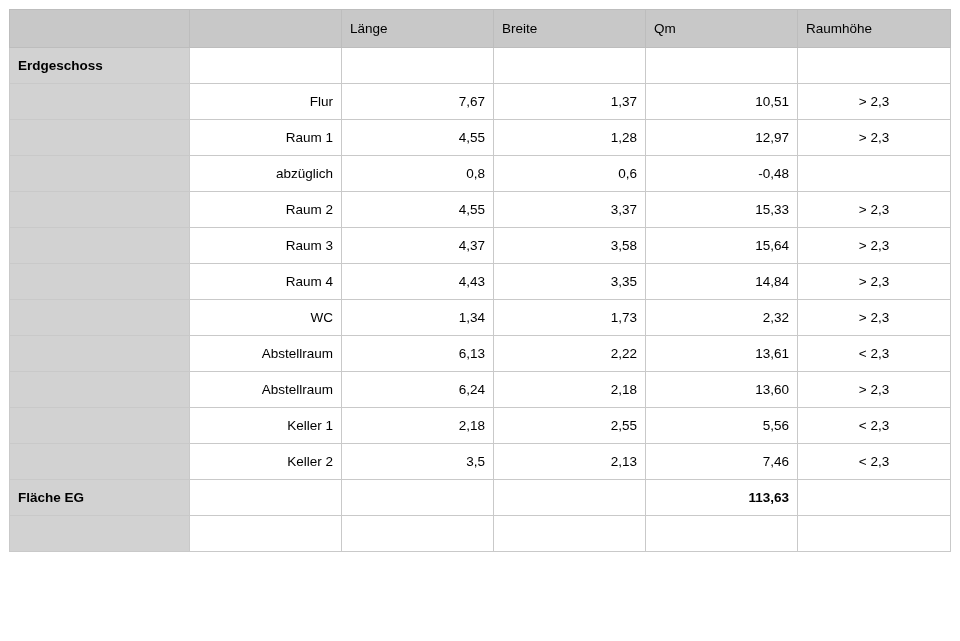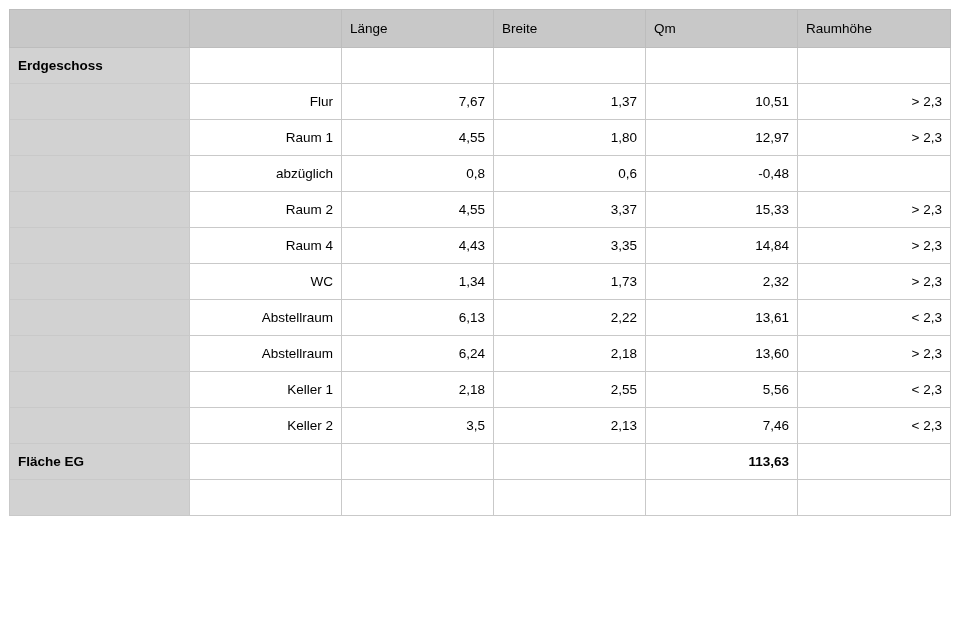--- a/index.html
+++ b/index.html
@@ -64,21 +64,21 @@
   td.label-cell.bold {
     font-weight: bold;
   }
   td.name-cell {
     text-align: right;
   }
   td.num-cell {
     text-align: right;
   }
   td.hoehe-cell {
-    text-align: right;
+    text-align: center;
   }
   td.bold {
     font-weight: bold;
   }
   tr.sum-row td.num-cell { font-weight: bold; }
   tr.total-row td.num-cell { font-weight: bold; }
 </style>
 </head>
 <body>
 
@@ -120,21 +120,21 @@
         <td class="num-cell">1,37</td>
         <td class="num-cell">10,51</td>
         <td class="hoehe-cell">&gt; 2,3</td>
       </tr>
 
 
       <tr>
         <td class="label-cell"></td>
         <td class="name-cell">Raum 1</td>
         <td class="num-cell">4,55</td>
-        <td class="num-cell">1,80</td>
+        <td class="num-cell">1,28</td>
         <td class="num-cell">12,97</td>
         <td class="hoehe-cell">&gt; 2,3</td>
       </tr>
 
       <tr>
         <td class="label-cell"></td>
         <td class="name-cell">abzüglich</td>
         <td class="num-cell">0,8</td>
         <td class="num-cell">0,6</td>
         <td class="num-cell">-0,48</td>
@@ -143,20 +143,28 @@
 
       <tr>
         <td class="label-cell"></td>
         <td class="name-cell">Raum 2</td>
         <td class="num-cell">4,55</td>
         <td class="num-cell">3,37</td>
         <td class="num-cell">15,33</td>
         <td class="hoehe-cell">&gt; 2,3</td>
       </tr>
 
+      <tr>
+        <td class="label-cell"></td>
+        <td class="name-cell">Raum 3</td>
+        <td class="num-cell">4,37</td>
+        <td class="num-cell">3,58</td>
+        <td class="num-cell">15,64</td>
+        <td class="hoehe-cell">&gt; 2,3</td>
+      </tr>
 
       <tr>
         <td class="label-cell"></td>
         <td class="name-cell">Raum 4</td>
         <td class="num-cell">4,43</td>
         <td class="num-cell">3,35</td>
         <td class="num-cell">14,84</td>
         <td class="hoehe-cell">&gt; 2,3</td>
       </tr>
 

